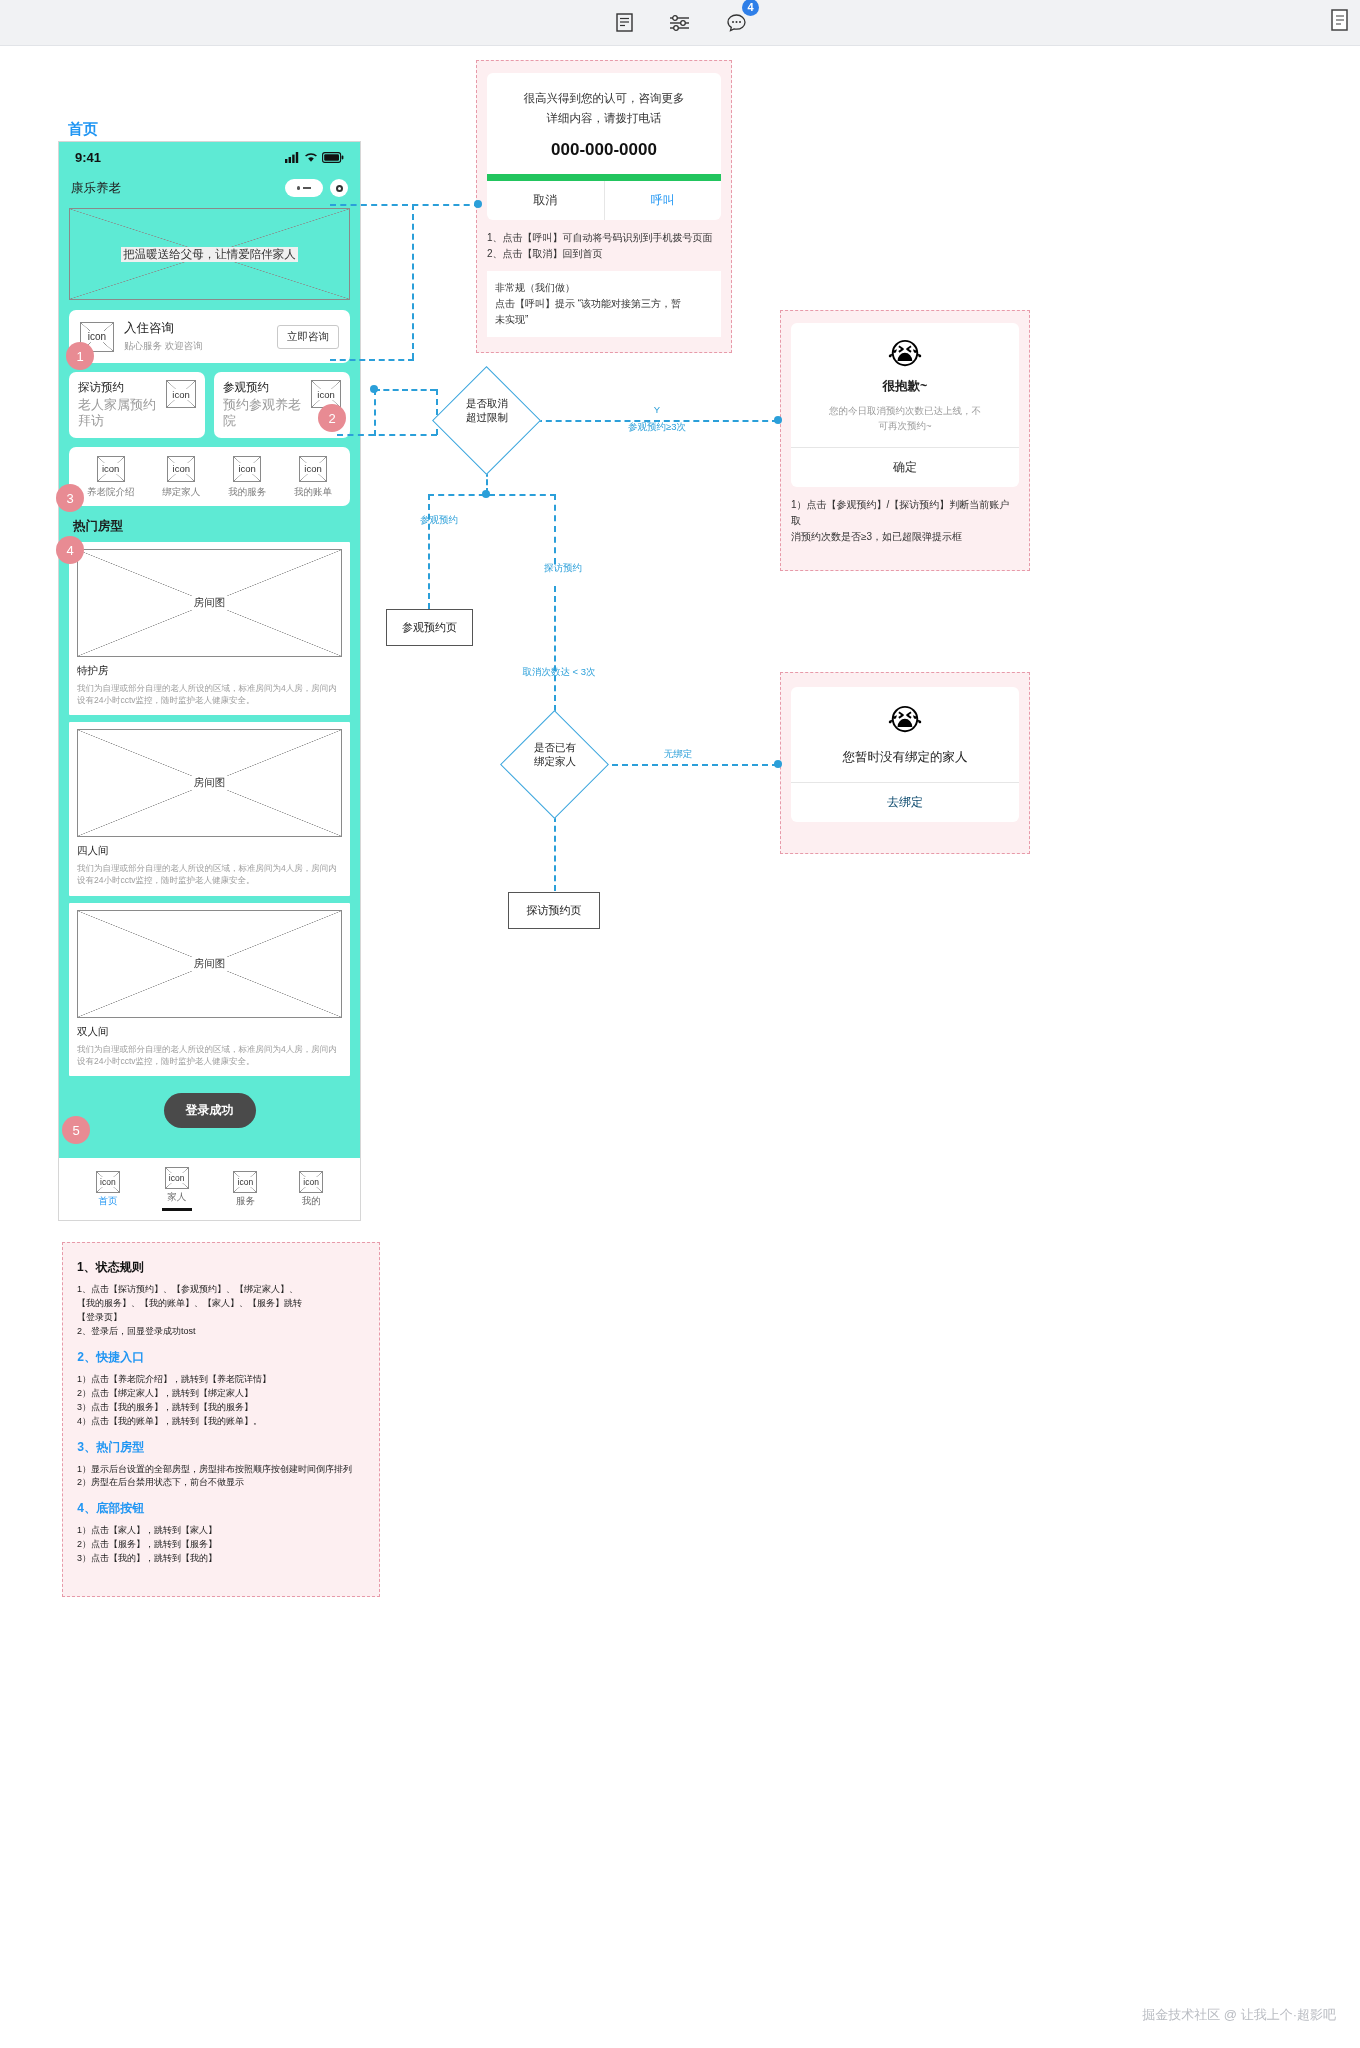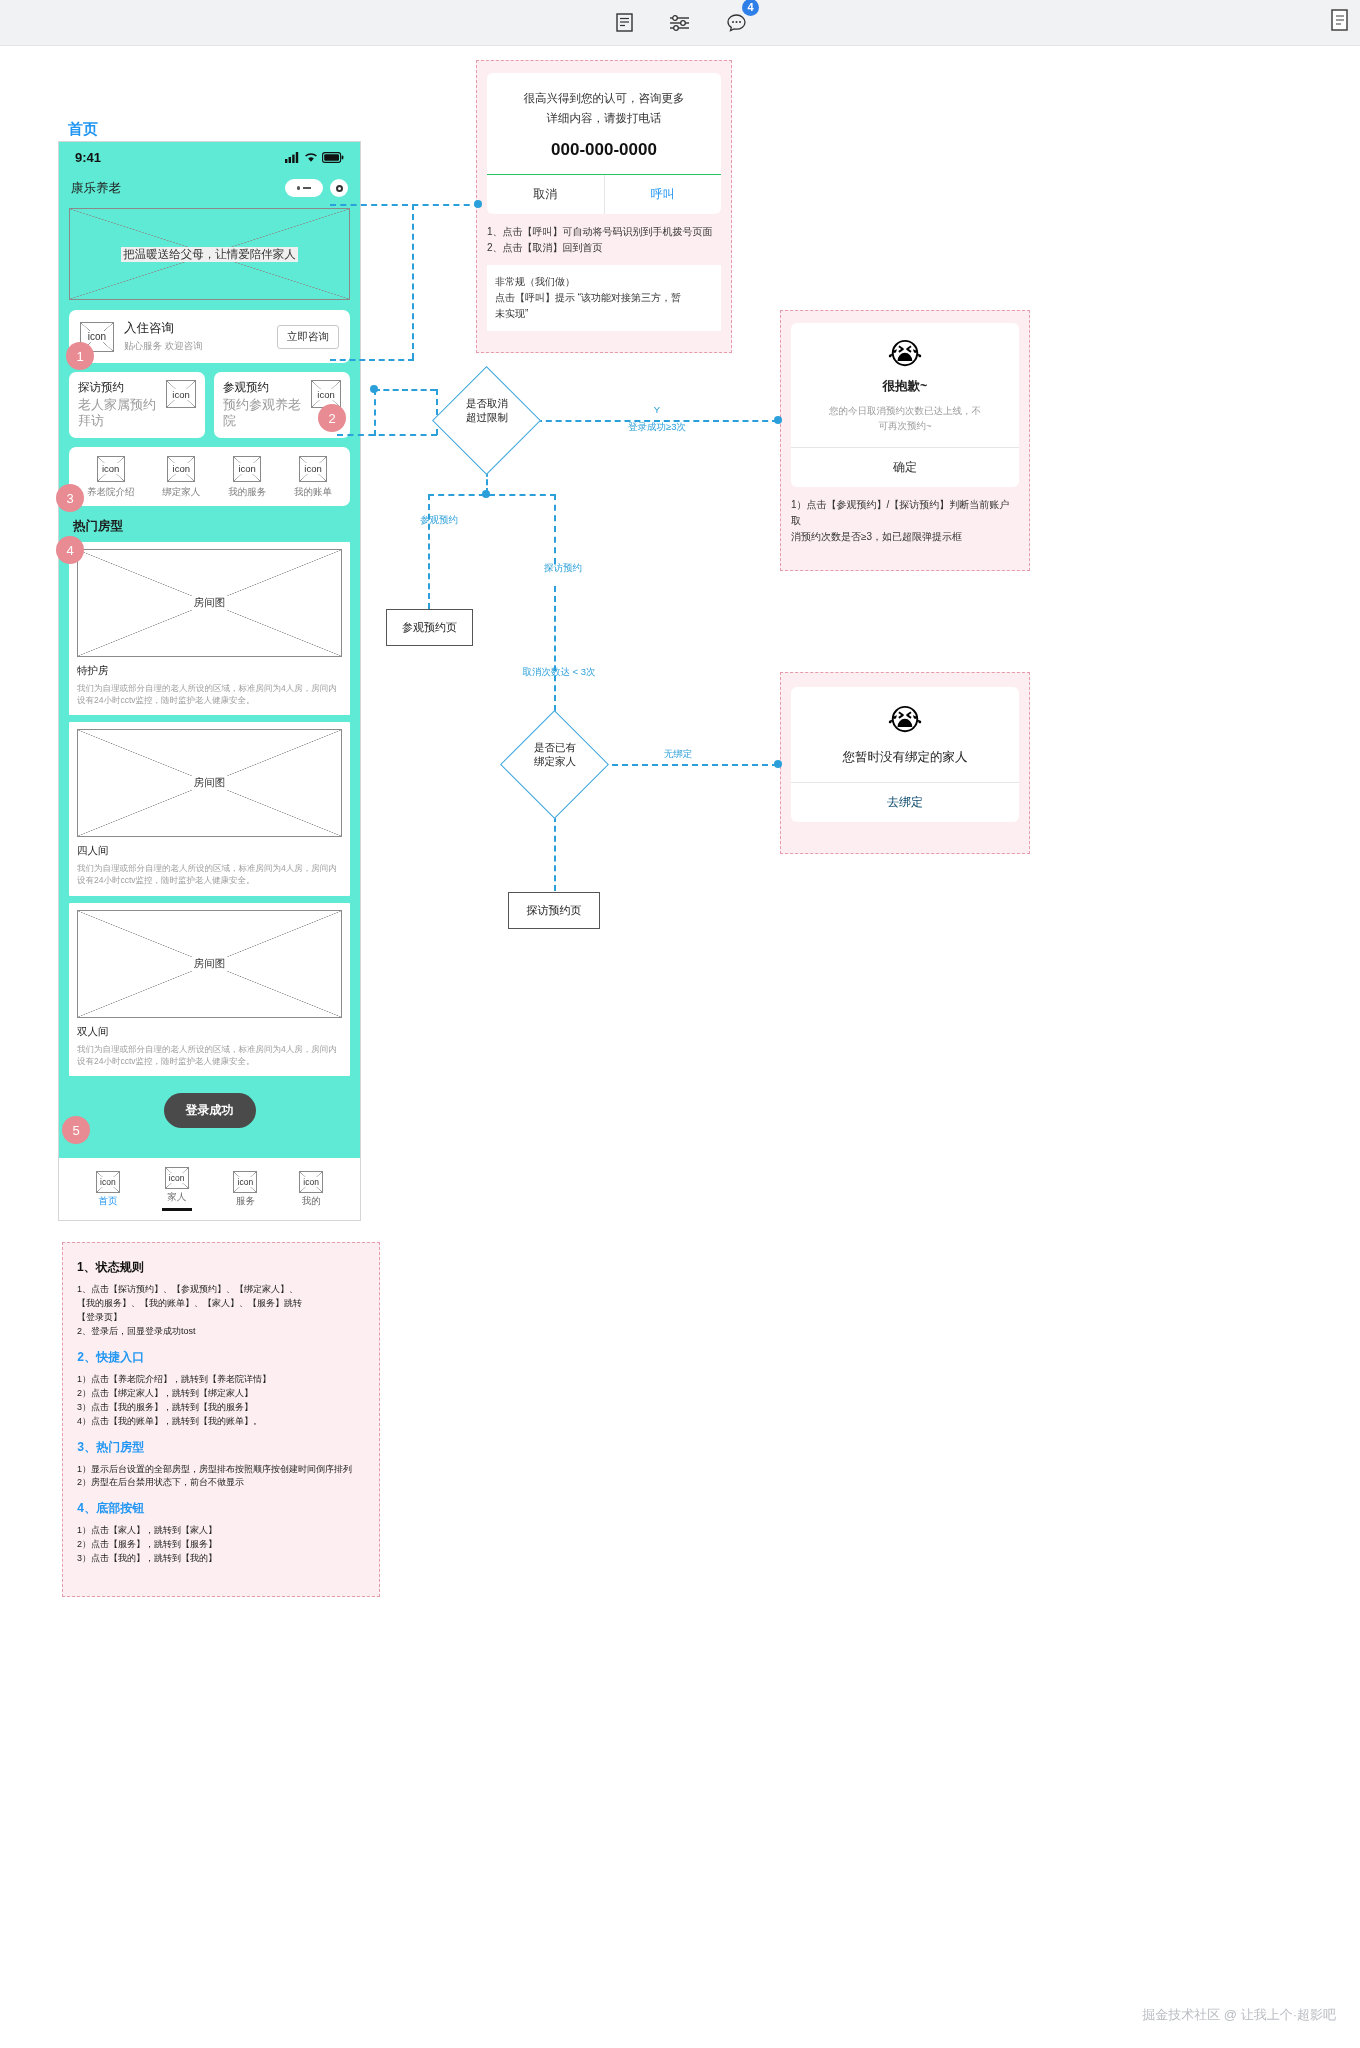--- a/index.html
+++ b/index.html
@@ -170,21 +170,21 @@
   .dot { position:absolute; width:8px;height:8px;border-radius:50%;background:#2b9fd9; }
   .edge-label {
     position:absolute; font-size:9.5px; color:#2b9fd9; text-align:center; white-space:nowrap;
   }
 
   
   .modal { background:#fff; border-radius:6px; }
   .modal-body { padding: 16px 14px 14px; text-align:center; }
   .modal-msg { font-size:11.5px; color:#333; line-height:1.7; }
   .modal-phone { font-size:17px; font-weight:bold; color:#111; margin-top:12px; }
-  .modal-actions { display:flex; border-top:1px solid #22c55e; }
+  .modal-actions { display:flex; border-top:7px solid #22c55e; }
   .modal-btn {
     flex:1; text-align:center; padding: 11px 0; font-size:12px; color:#333; cursor:pointer;
   }
   .modal-btn.primary { color:#2196f3; border-left:1px solid #e6e6e6; }
   .emoji { font-size: 30px; line-height:1; }
   .modal-title { font-size:12.5px; color:#222; margin-top:9px; font-weight:bold;}
   .modal-sub { font-size:9.5px; color:#9a9a9a; margin-top:8px; line-height:1.6; }
   .modal-single {
     border-top:1px solid #e6e6e6; text-align:center; padding:11px 0;
     font-size:12px; color:#333; cursor:pointer;
@@ -469,21 +469,21 @@
   <div class="edge edge-h" style="left:337px; top:388px; width:100px;"></div>
   <div class="edge edge-v" style="left:374px; top:343px; height:47px;"></div>
   <div class="edge edge-h" style="left:374px; top:343px; width:62px;"></div>
   <div class="edge edge-v" style="left:436px; top:343px; height:46px;"></div>
   <div class="edge edge-h" style="left:436px; top:374px; width:46px;"></div>
   <div class="dot" style="left:370px; top:339px;"></div>
 
   <div class="edge edge-h" style="left:536px; top:374px; width:242px;"></div>
   <div class="dot" style="left:774px; top:370px;"></div>
   <div class="edge-label" style="left:612px; top:358px; width:90px;">Y</div>
-  <div class="edge-label" style="left:592px; top:375px; width:130px;">登录成功≥3次</div>
+  <div class="edge-label" style="left:592px; top:375px; width:130px;">参观预约≥3次</div>
 
   <div class="edge edge-v" style="left:486px; top:416px; height:32px;"></div>
   <div class="edge edge-h" style="left:428px; top:448px; width:128px;"></div>
   <div class="dot" style="left:482px; top:444px;"></div>
 
   <div class="edge edge-v" style="left:428px; top:448px; height:115px;"></div>
   <div class="edge-label" style="left:404px; top:468px; width:70px;">参观预约</div>
 
   <div class="edge edge-v" style="left:554px; top:448px; height:70px;"></div>
   <div class="edge-label" style="left:528px; top:516px; width:70px;">探访预约</div>

